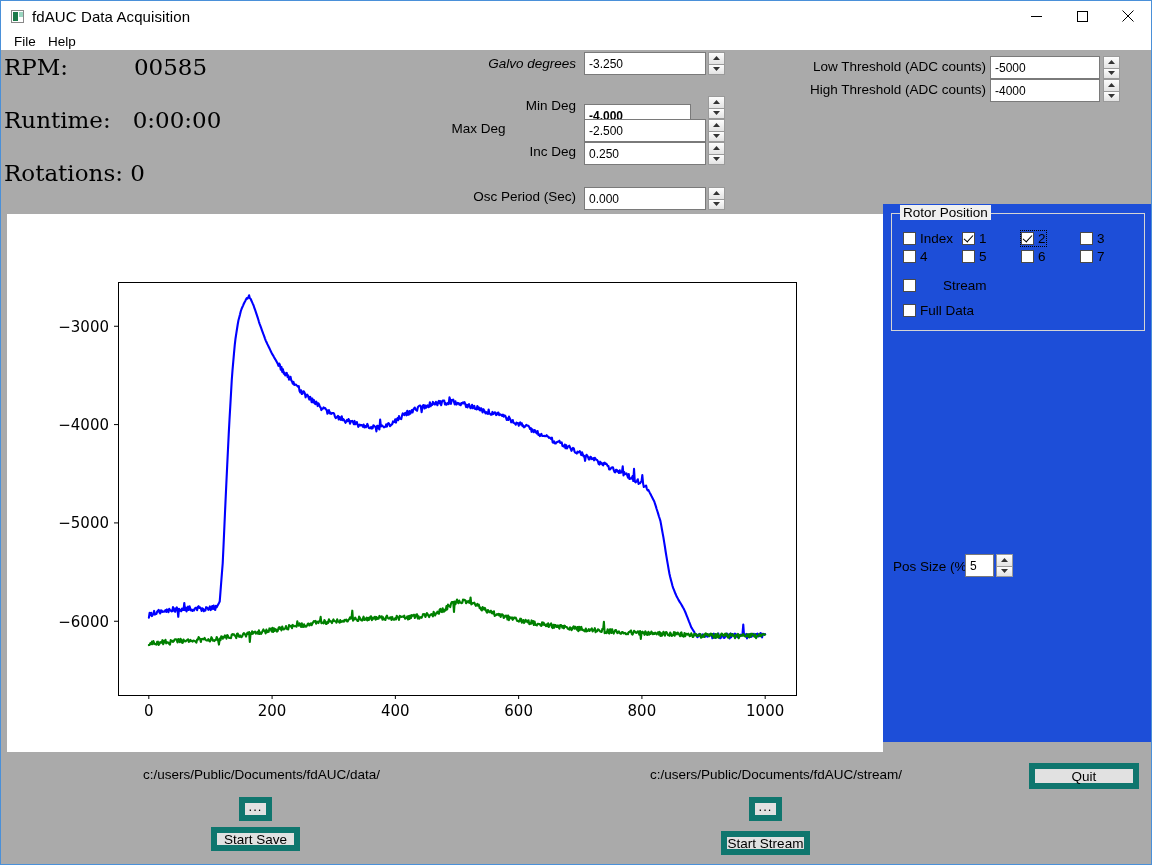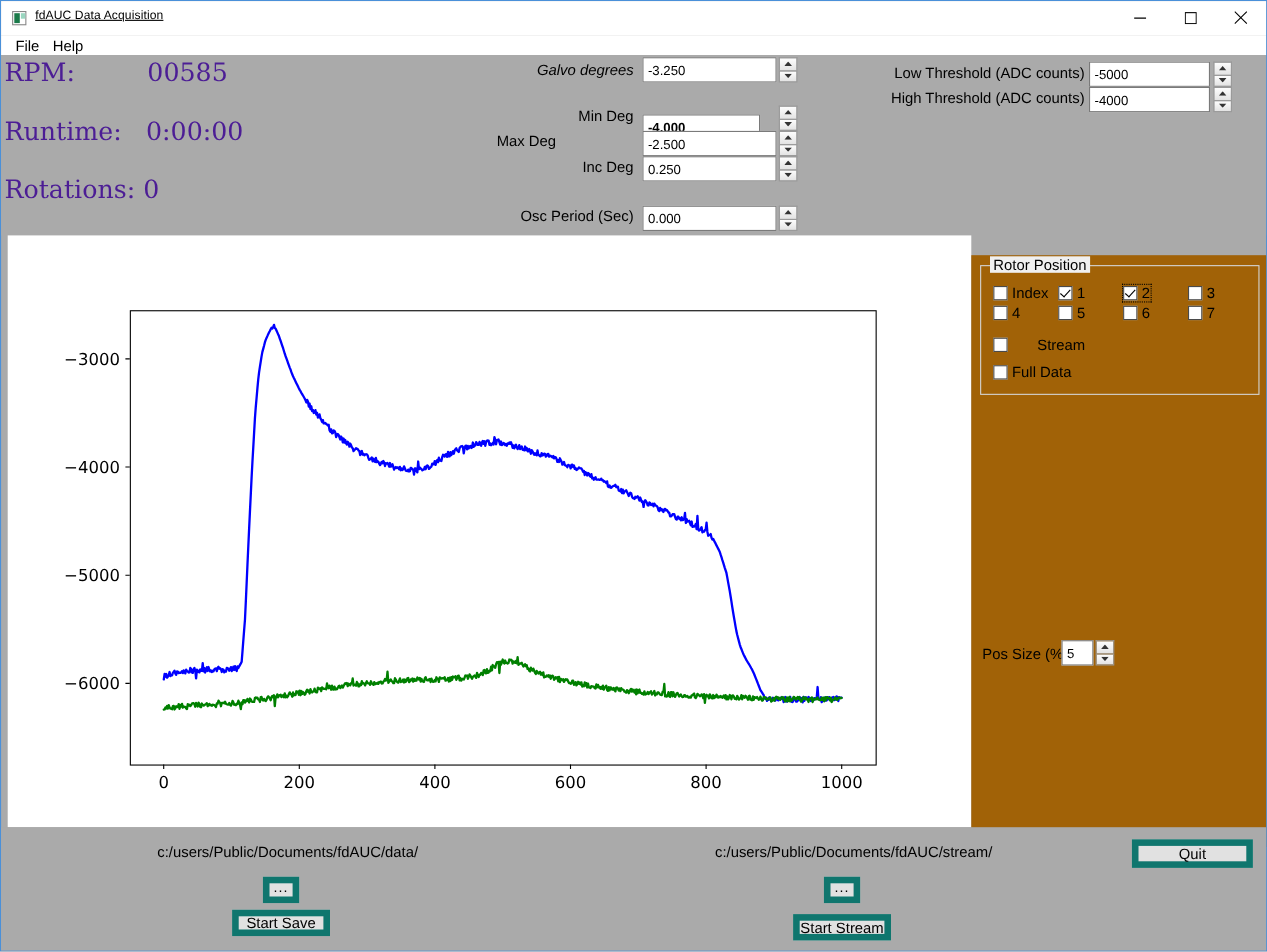--- a/index.html
+++ b/index.html
@@ -27,21 +27,21 @@
   #title-icon i{
     position:absolute;left:1px;top:1px;width:5px;height:9px;
     background:#1b7a4a;display:block;
   }
   #title-icon u{
     position:absolute;left:7px;top:1px;width:4px;height:5px;
     background:#9ad6c0;display:block;
   }
   #title-text{
     position:absolute;left:31px;top:7px;
-    font-size:11px;color:#000;letter-spacing:.1px;text-decoration:underline;
+    font-size:15px;color:#000;letter-spacing:.1px;
   }
   .wbtn{
     position:absolute;top:0;width:46px;height:30px;
     display:flex;align-items:center;justify-content:center;
     cursor:default;
   }
   #btn-min{right:92px;} #btn-max{right:46px;} #btn-close{right:0px;}
   .wbtn svg{display:block;}
   
   #menubar{
@@ -55,21 +55,21 @@
   #menu-file{left:8px;} #menu-help{left:42px;}
   
   #topstrip{
     position:absolute;left:0;top:49px;width:1150px;height:164px;
     background:#aaaaaa;
   }
   
   #status{
     position:absolute;left:3px;top:3px;width:340px;
     font-family:"DejaVu Serif", serif;
-    font-size:23px;color:#4c1d95;line-height:1.0;
+    font-size:23px;color:#000000;line-height:1.0;
     white-space:pre;
   }
   .status-row{position:absolute;left:0;white-space:pre;}
   #st-rpm{top:3px;} #st-runtime{top:56px;} #st-rot{top:109px;}
   
   .wlabel{
     position:absolute;font-size:13.5px;color:#000;
     text-align:right;white-space:nowrap;
   }
   
@@ -94,22 +94,22 @@
   .spin div:first-child{border-bottom:none;}
   .spin svg{display:block;}
   
   #plotcanvas{
     position:absolute;left:6px;top:213px;width:876px;height:538px;
     background:#ffffff;overflow:hidden;
   }
   #plotcanvas svg{display:block;}
   
   #sidepanel{
-    position:absolute;left:882px;top:231px;width:268px;height:538px;
-    background:#a16207;
+    position:absolute;left:882px;top:203px;width:268px;height:538px;
+    background:#1d4ed8;
   }
   #rotorgroup{
     position:absolute;left:8px;top:9px;width:254px;height:118px;
     box-sizing:border-box;
     border:1px solid #d4d4d4;
   }
   #rotorgroup-title{
     position:absolute;left:8px;top:-9px;background:#f0f0f0;
     padding:0 3px;font-size:13.5px;color:#000;
   }

